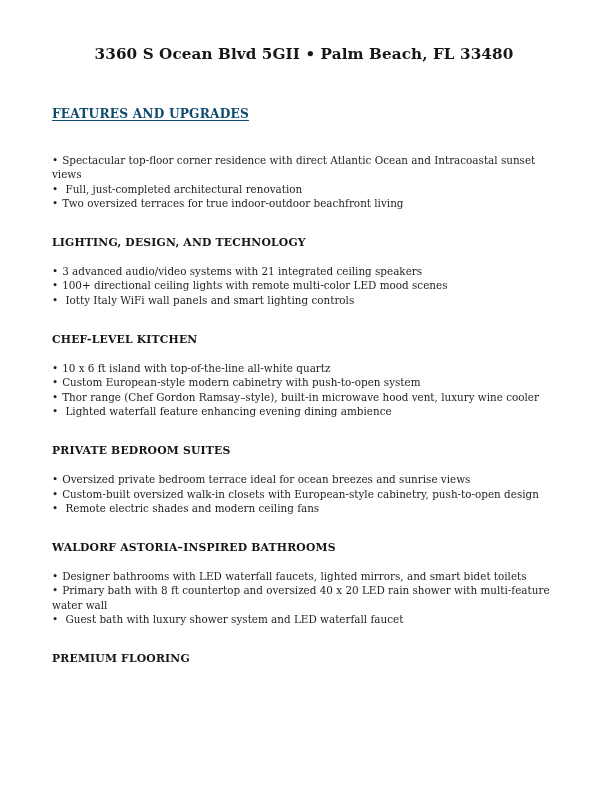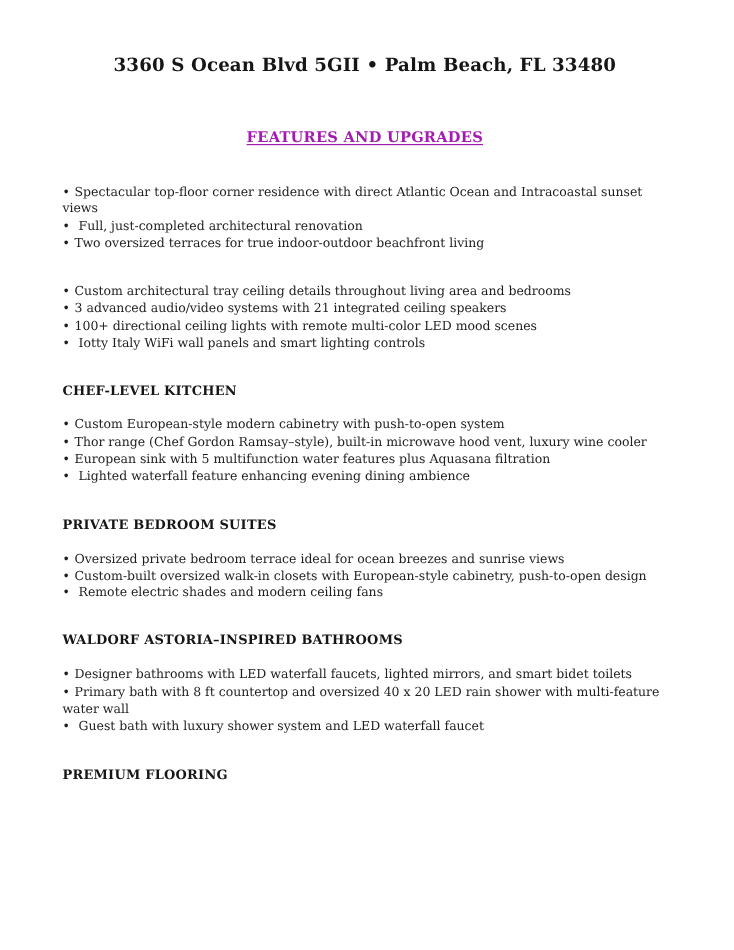--- a/index.html
+++ b/index.html
@@ -21,28 +21,28 @@
   .doc-title {
     text-align: center;
     font-weight: bold;
     font-size: 15.2px;
     line-height: 19px;
     letter-spacing: 0.1px;
     color: #161616;
   }
   .doc-subtitle {
     margin-top: 43px;
-    text-align: center;
+    text-align: left;
     font-weight: bold;
     font-size: 12.2px;
     line-height: 15px;
     letter-spacing: 0.2px;
     text-decoration: underline;
     text-underline-offset: 2px;
-    color: #a21caf;
+    color: #0c4a6e;
   }
   ul.bullets {
     list-style: none;
     margin: 14px 0 0 0;
     padding: 0;
   }
   ul.bullets.intro {
     margin-top: 31px;
   }
   ul.bullets li {
@@ -76,34 +76,34 @@
 
   <div class="doc-subtitle">FEATURES AND UPGRADES</div>
 
   <ul class="bullets intro">
     <li><span class="mark">•</span><span class="txt">Spectacular top-floor corner residence with direct Atlantic Ocean and Intracoastal sunset views</span></li>
     <li><span class="mark">•</span><span class="txt"> Full, just-completed architectural renovation</span></li>
     <li><span class="mark">•</span><span class="txt">Two oversized terraces for true indoor-outdoor beachfront living</span></li>
   </ul>
 
   <div class="section">
+    <div class="section-heading">LIGHTING, DESIGN, AND TECHNOLOGY</div>
     <ul class="bullets">
-      <li><span class="mark">•</span><span class="txt">Custom architectural tray ceiling details throughout living area and bedrooms</span></li>
       <li><span class="mark">•</span><span class="txt">3 advanced audio/video systems with 21 integrated ceiling speakers</span></li>
       <li><span class="mark">•</span><span class="txt">100+ directional ceiling lights with remote multi-color LED mood scenes</span></li>
       <li><span class="mark">•</span><span class="txt"> Iotty Italy WiFi wall panels and smart lighting controls</span></li>
     </ul>
   </div>
 
   <div class="section">
     <div class="section-heading">CHEF-LEVEL KITCHEN</div>
     <ul class="bullets">
+      <li><span class="mark">•</span><span class="txt">10 x 6 ft island with top-of-the-line all-white quartz</span></li>
       <li><span class="mark">•</span><span class="txt">Custom European-style modern cabinetry with push-to-open system</span></li>
       <li><span class="mark">•</span><span class="txt">Thor range (Chef Gordon Ramsay–style), built-in microwave hood vent, luxury wine cooler</span></li>
-      <li><span class="mark">•</span><span class="txt">European sink with 5 multifunction water features plus Aquasana filtration</span></li>
       <li><span class="mark">•</span><span class="txt"> Lighted waterfall feature enhancing evening dining ambience</span></li>
     </ul>
   </div>
 
   <div class="section">
     <div class="section-heading">PRIVATE BEDROOM SUITES</div>
     <ul class="bullets">
       <li><span class="mark">•</span><span class="txt">Oversized private bedroom terrace ideal for ocean breezes and sunrise views</span></li>
       <li><span class="mark">•</span><span class="txt">Custom-built oversized walk-in closets with European-style cabinetry, push-to-open design</span></li>
       <li><span class="mark">•</span><span class="txt"> Remote electric shades and modern ceiling fans</span></li>

